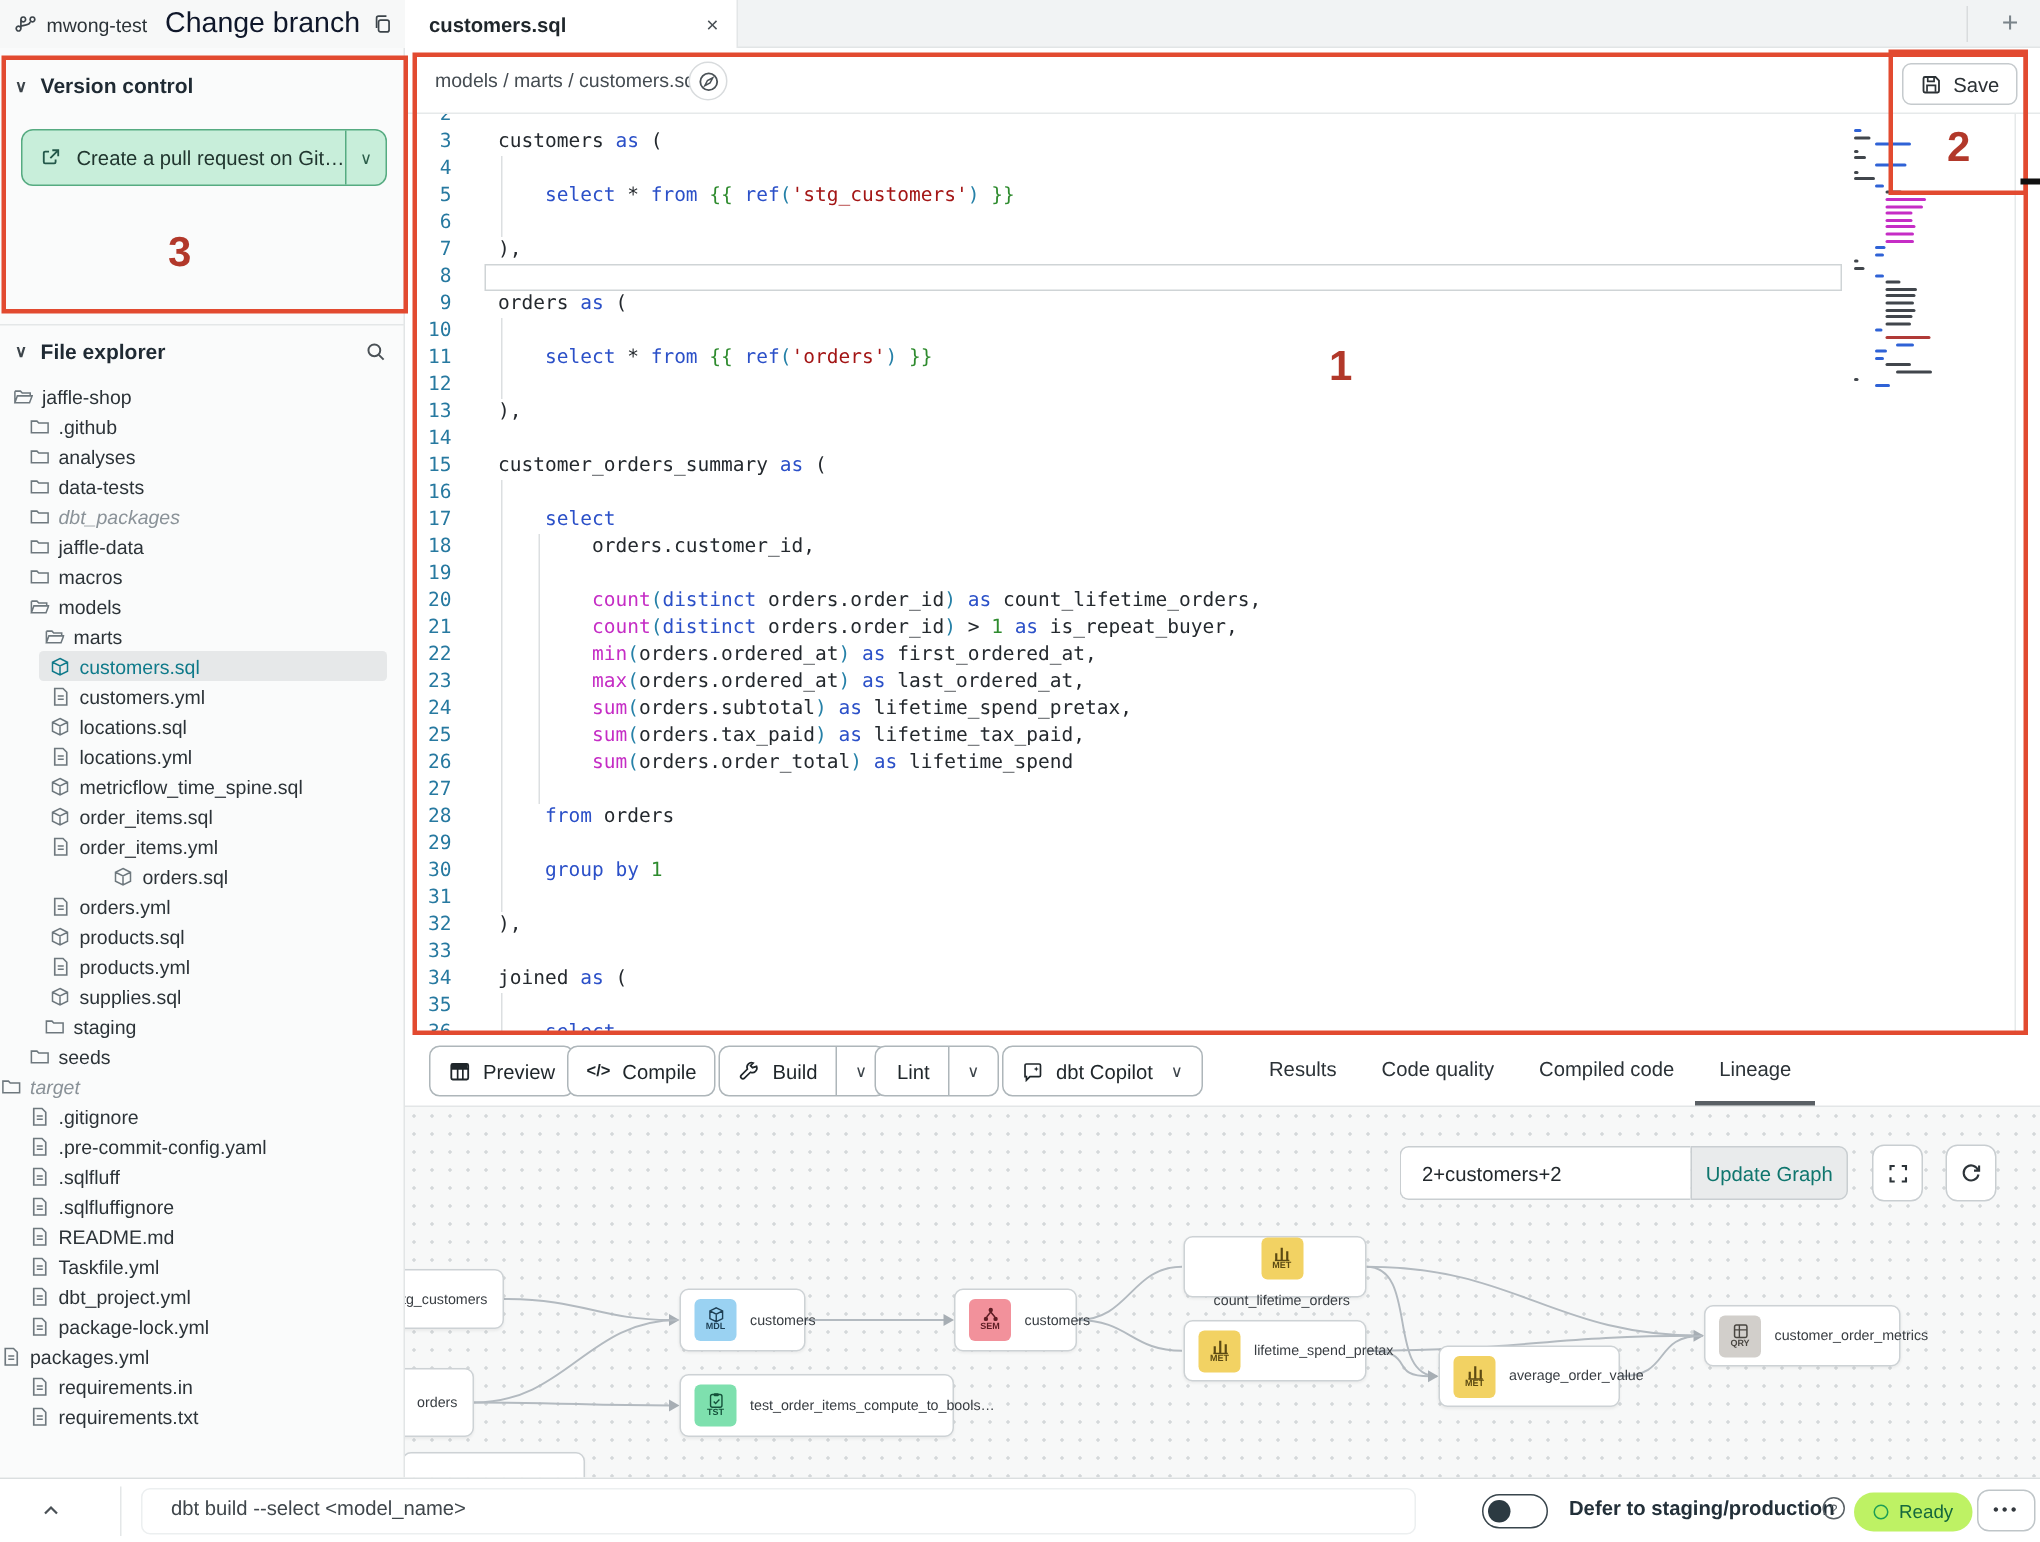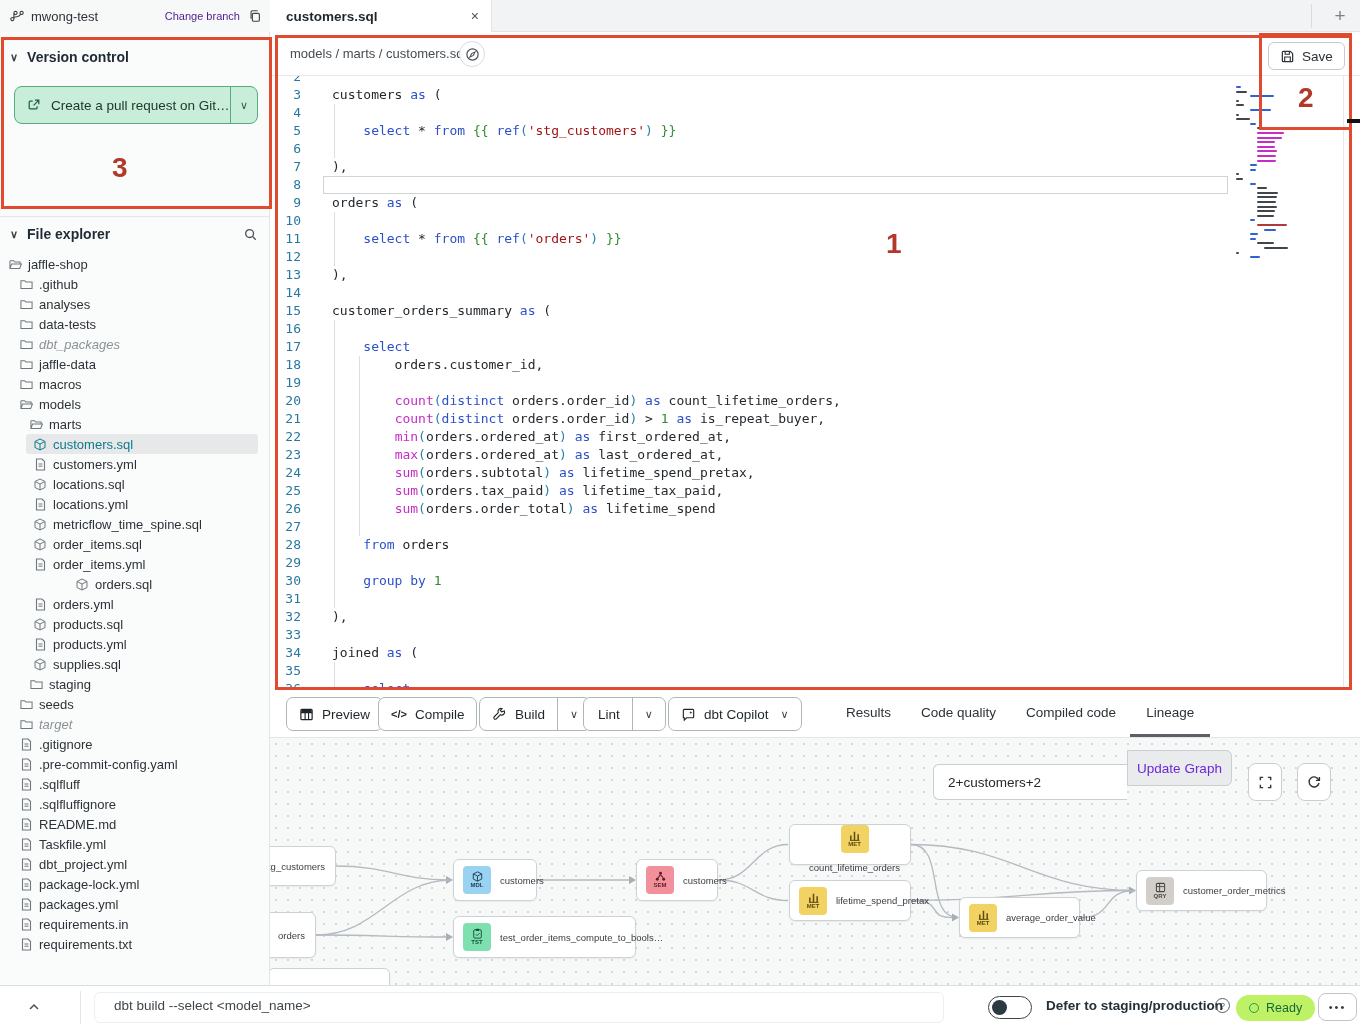--- a/index.html
+++ b/index.html
@@ -5,21 +5,21 @@
   * { box-sizing: border-box; margin:0; padding:0; }
   html,body { width:1360px; height:1028px; }
   body { font-family:"Liberation Sans", sans-serif; background:#fff; color:#24292e; overflow:hidden; }
   #app { position:relative; width:1360px; height:1028px; background:#fff; overflow:hidden; }
 
   
   #topbar { position:absolute; left:0; top:0; width:1360px; height:32px; }
   #topbar-left { position:absolute; left:0; top:0; width:270px; height:32px; background:#f7f8f8; display:flex; align-items:center; }
   .branch-icon { margin-left:10px; display:flex; }
   #branch-name { margin-left:7px; font-size:13px; color:#2c3338; }
-  #change-branch { margin-left:auto; font-size:11px; color:#4c1d95; cursor:pointer; }
+  #change-branch { margin-left:auto; font-size:19px; color:#0f172a; cursor:pointer; }
   .copy-icon { margin:0 8px 0 8px; display:flex; }
   #tabstrip { position:absolute; left:270px; top:0; width:1090px; height:32px; background:#f1f3f4; border-bottom:1px solid #e2e5e6; }
   #active-tab { position:absolute; left:0; top:0; width:222px; height:32px; background:#fff; border-right:1px solid #e3e6e7; display:flex; align-items:center; }
   #tab-title { margin-left:16px; font-size:13.5px; font-weight:bold; color:#1f262b; }
   #tab-close { margin-left:auto; margin-right:12px; font-size:14px; color:#4a5156; cursor:pointer; }
   #tabbar-divider { position:absolute; left:1041px; top:4px; width:1px; height:24px; background:#d9dcdd; }
   #new-tab { position:absolute; left:1056px; top:2px; width:28px; height:28px; font-size:19px; color:#7b848a; display:flex; align-items:center; justify-content:center; cursor:pointer; }
 
   
   #sidebar { position:absolute; left:0; top:32px; width:270px; height:953px; background:#fafbfb; border-right:1px solid #e2e5e6; }
@@ -76,21 +76,21 @@
   #lineage { position:absolute; left:270px; top:738px; width:1090px; height:247px; background:#f7f8f8;
     background-image:radial-gradient(#d4d8da 1px, transparent 1.2px); background-size:12px 12px; overflow:hidden; }
   #edges { position:absolute; left:0; top:0; width:1090px; height:247px; }
   .lnode { position:absolute; background:#fff; border:1px solid #cdd2d5; border-radius:6px; box-shadow:0 1px 2px rgba(0,0,0,.06);
     display:flex; align-items:center; padding-left:9px; gap:9px; }
   .lnode .nlabel { font-size:9.5px; color:#383d42; white-space:nowrap; }
   .lnode.clip { justify-content:flex-end; padding-left:0; padding-right:10px; }
   .nbadge { width:28px; height:28px; border-radius:4px; flex:none; display:flex; flex-direction:column; align-items:center; justify-content:center; }
   .nbadge .bcode { font-size:6px; font-weight:bold; line-height:7px; }
   #lg-selector { position:absolute; left:663px; top:26px; width:194px; height:36px; border:1px solid #c9ced1; border-right:none; border-radius:6px 0 0 6px; background:#fff; font-family:"Liberation Sans",sans-serif; font-size:13.5px; color:#23292d; padding-left:14px; }
-  #lg-update { position:absolute; left:857px; top:12px; width:105px; height:36px; border:1px solid #c9ced1; border-radius:0 6px 6px 0; background:#e9ebec; font-size:13.5px; color:#6d28d9; display:flex; align-items:center; justify-content:center; cursor:pointer; }
+  #lg-update { position:absolute; left:857px; top:26px; width:105px; height:36px; border:1px solid #c9ced1; border-radius:0 6px 6px 0; background:#e9ebec; font-size:13.5px; color:#0f766e; display:flex; align-items:center; justify-content:center; cursor:pointer; }
   .lg-iconbtn { position:absolute; top:25px; width:34px; height:38px; background:#fff; border:1px solid #c9ced1; border-radius:8px; display:flex; align-items:center; justify-content:center; cursor:pointer; color:#2d3439; }
   #lg-full { left:978px; } #lg-refresh { left:1027px; font-size:16px; }
 
   
   #statusbar { position:absolute; left:0; top:985px; width:1360px; height:43px; background:#fff; border-top:1px solid #dbdfe0; }
   #sb-chevup { position:absolute; left:26px; top:13px; cursor:pointer; }
   #sb-divider { position:absolute; left:80px; top:5px; width:1px; height:33px; background:#e4e7e8; }
   #sb-input { position:absolute; left:94px; top:6px; width:850px; height:31px; border:1px solid #eceff0; border-radius:6px; }
   #sb-command { position:absolute; left:114px; top:12px; font-size:13.5px; color:#3f464b; }
   #sb-toggle { position:absolute; left:988px; top:10px; width:44px; height:23px; border:1.5px solid #39454c; border-radius:12px; background:#fff; cursor:pointer; }
@@ -354,21 +354,21 @@
           <span class="t-label">staging</span>
         </div>
         <div class="tree-row" style="padding-left: 19px;">
           <span class="t-icon">
             <svg width="13" height="12" viewBox="0 0 14 12">
               <path d="M1 2.5 h4 l1.3 1.4 H13 v7 H1 z" fill="none" stroke="#6e787e" stroke-width="1.1"></path>
             </svg>
           </span>
           <span class="t-label">seeds</span>
         </div>
-        <div class="tree-row muted" style="padding-left: 19px;">
+        <div class="tree-row muted" style="">
           <span class="t-icon">
             <svg width="13" height="12" viewBox="0 0 14 12">
               <path d="M1 2.5 h4 l1.3 1.4 H13 v7 H1 z" fill="none" stroke="#6e787e" stroke-width="1.1"></path>
             </svg>
           </span>
           <span class="t-label">target</span>
         </div>
         <div class="tree-row" style="padding-left: 19px;">
           <span class="t-icon">
             <svg width="11" height="13" viewBox="0 0 11 13">
@@ -434,21 +434,21 @@
         </div>
         <div class="tree-row" style="padding-left: 19px;">
           <span class="t-icon">
             <svg width="11" height="13" viewBox="0 0 11 13">
               <path d="M1.5 1 h5.5 l2.5 2.5 V12 h-8 z" fill="none" stroke="#6e787e" stroke-width="1.1"></path>
               <path d="M3.5 6 h4 M3.5 8.2 h4" stroke="#6e787e" stroke-width="1"></path>
             </svg>
           </span>
           <span class="t-label">package-lock.yml</span>
         </div>
-        <div class="tree-row" style="padding-left: 19px;">
+        <div class="tree-row" style="">
           <span class="t-icon">
             <svg width="11" height="13" viewBox="0 0 11 13">
               <path d="M1.5 1 h5.5 l2.5 2.5 V12 h-8 z" fill="none" stroke="#6e787e" stroke-width="1.1"></path>
               <path d="M3.5 6 h4 M3.5 8.2 h4" stroke="#6e787e" stroke-width="1"></path>
             </svg>
           </span>
           <span class="t-label">packages.yml</span>
         </div>
         <div class="tree-row" style="padding-left: 19px;">
           <span class="t-icon">

